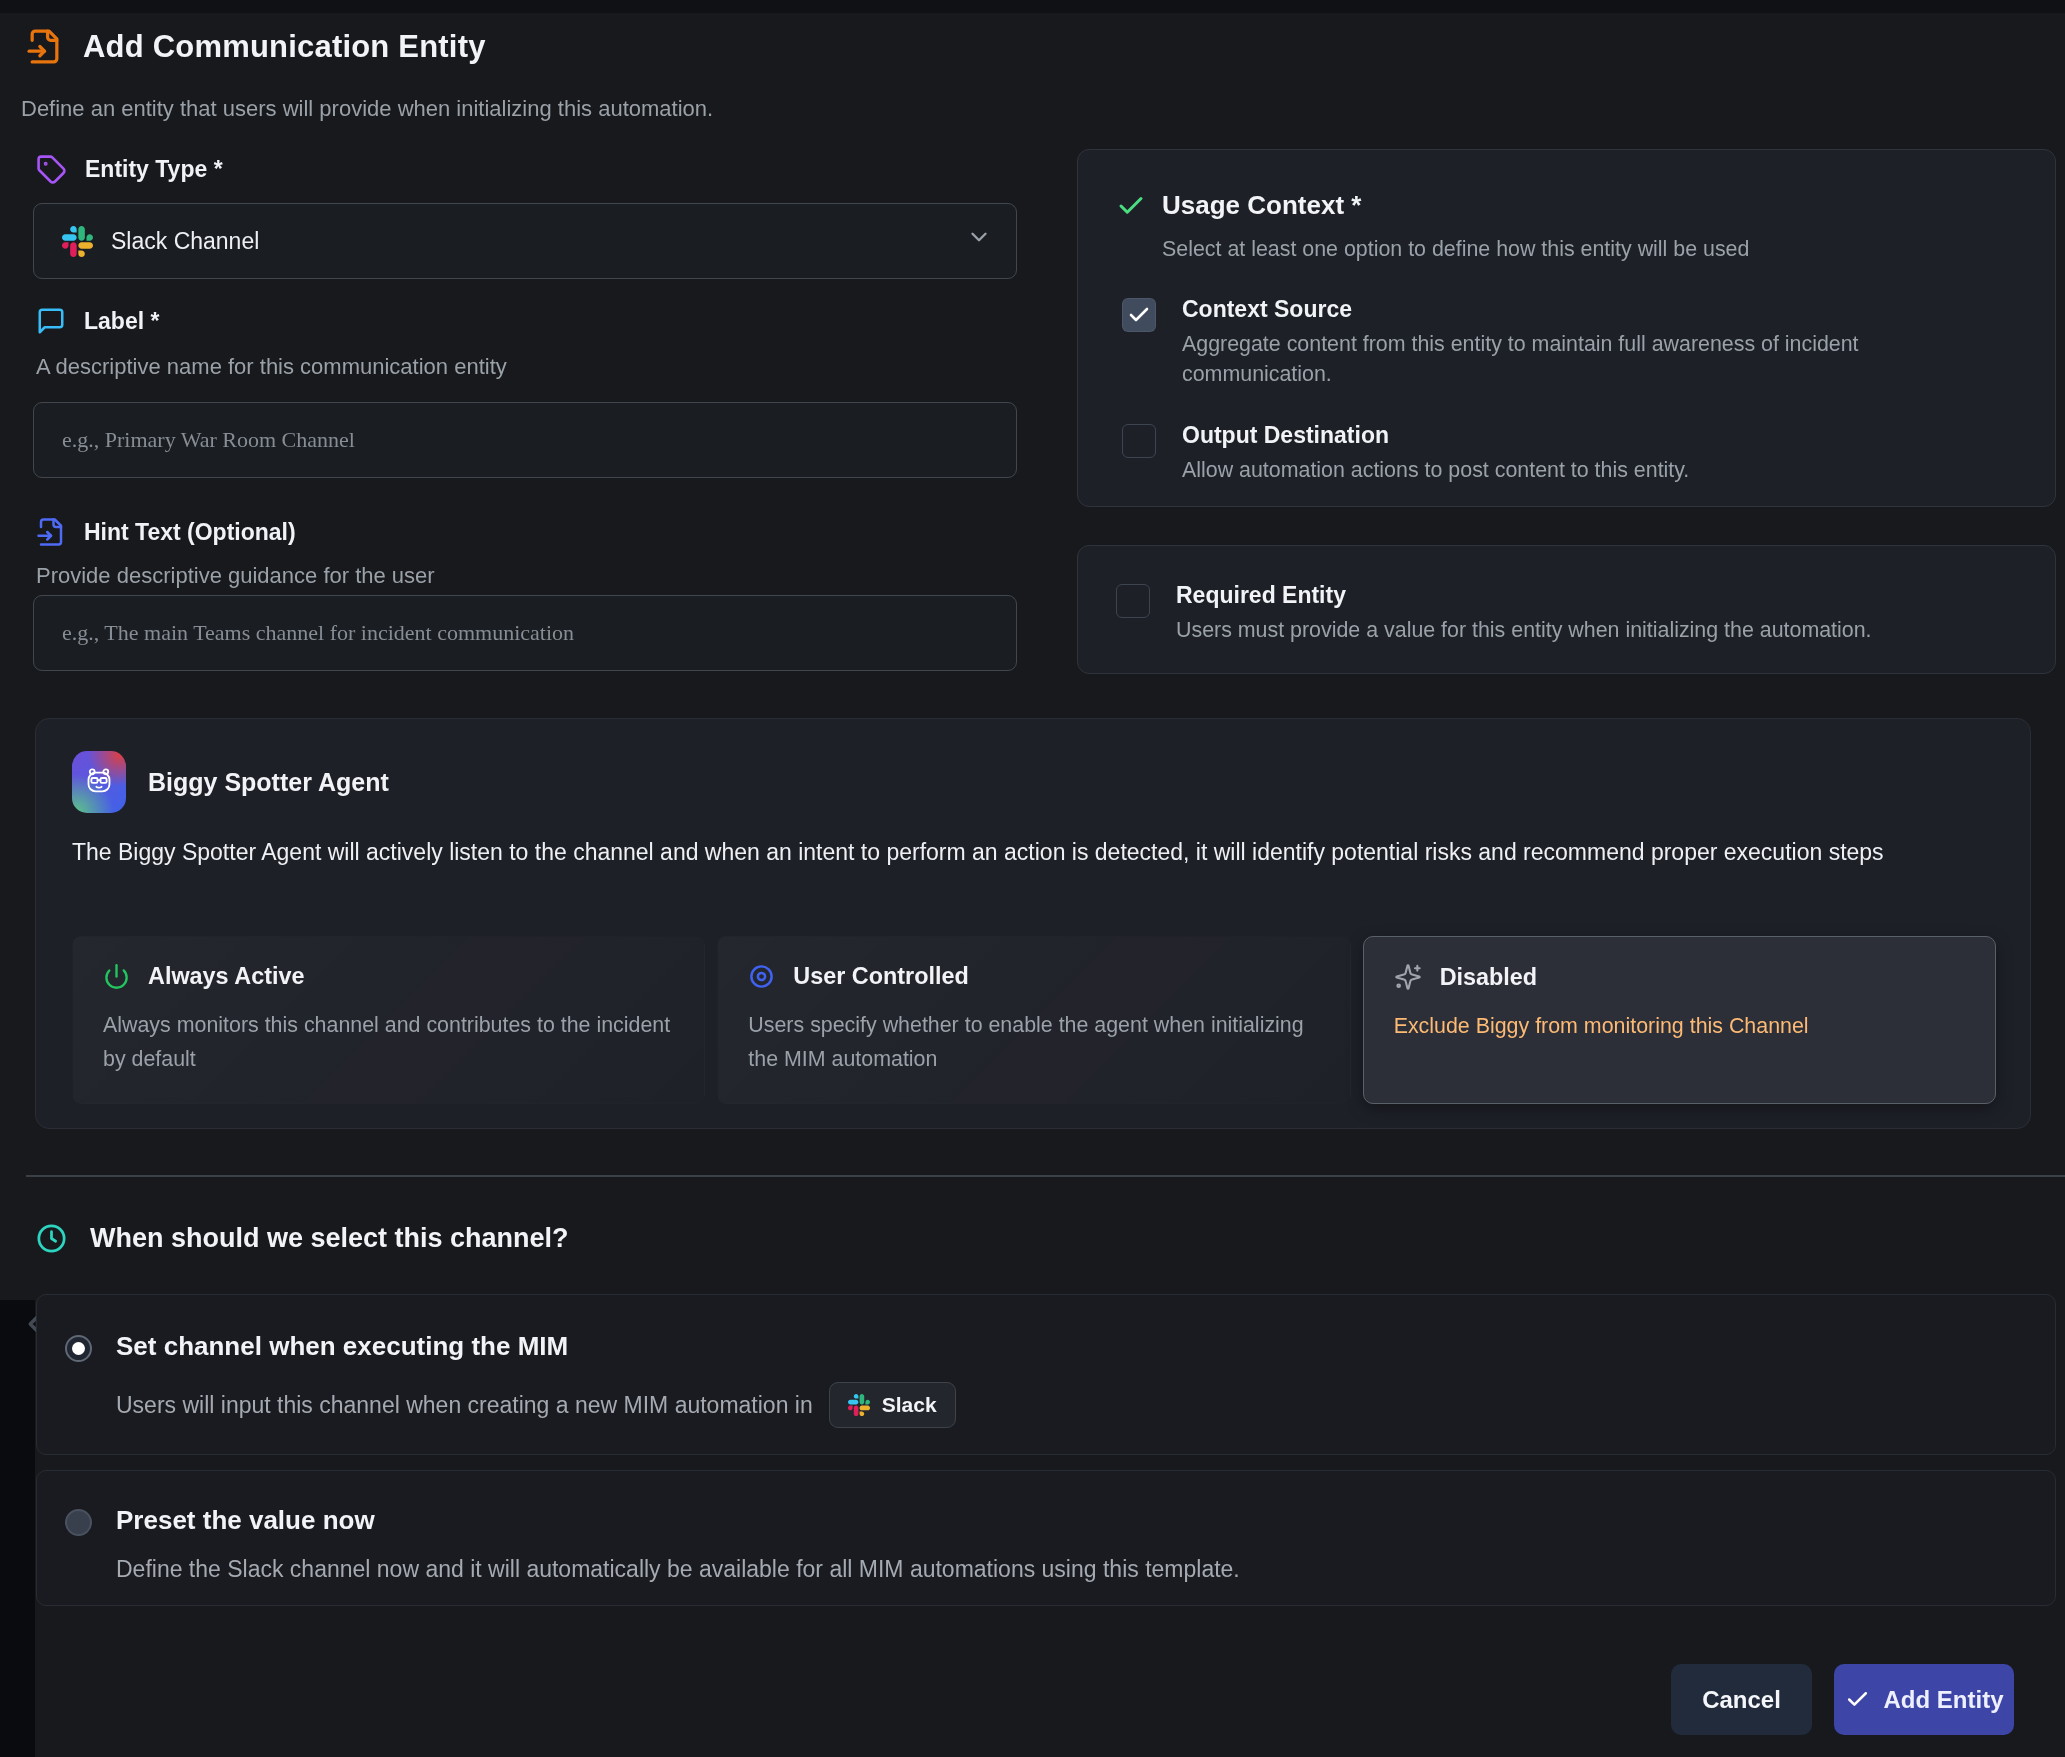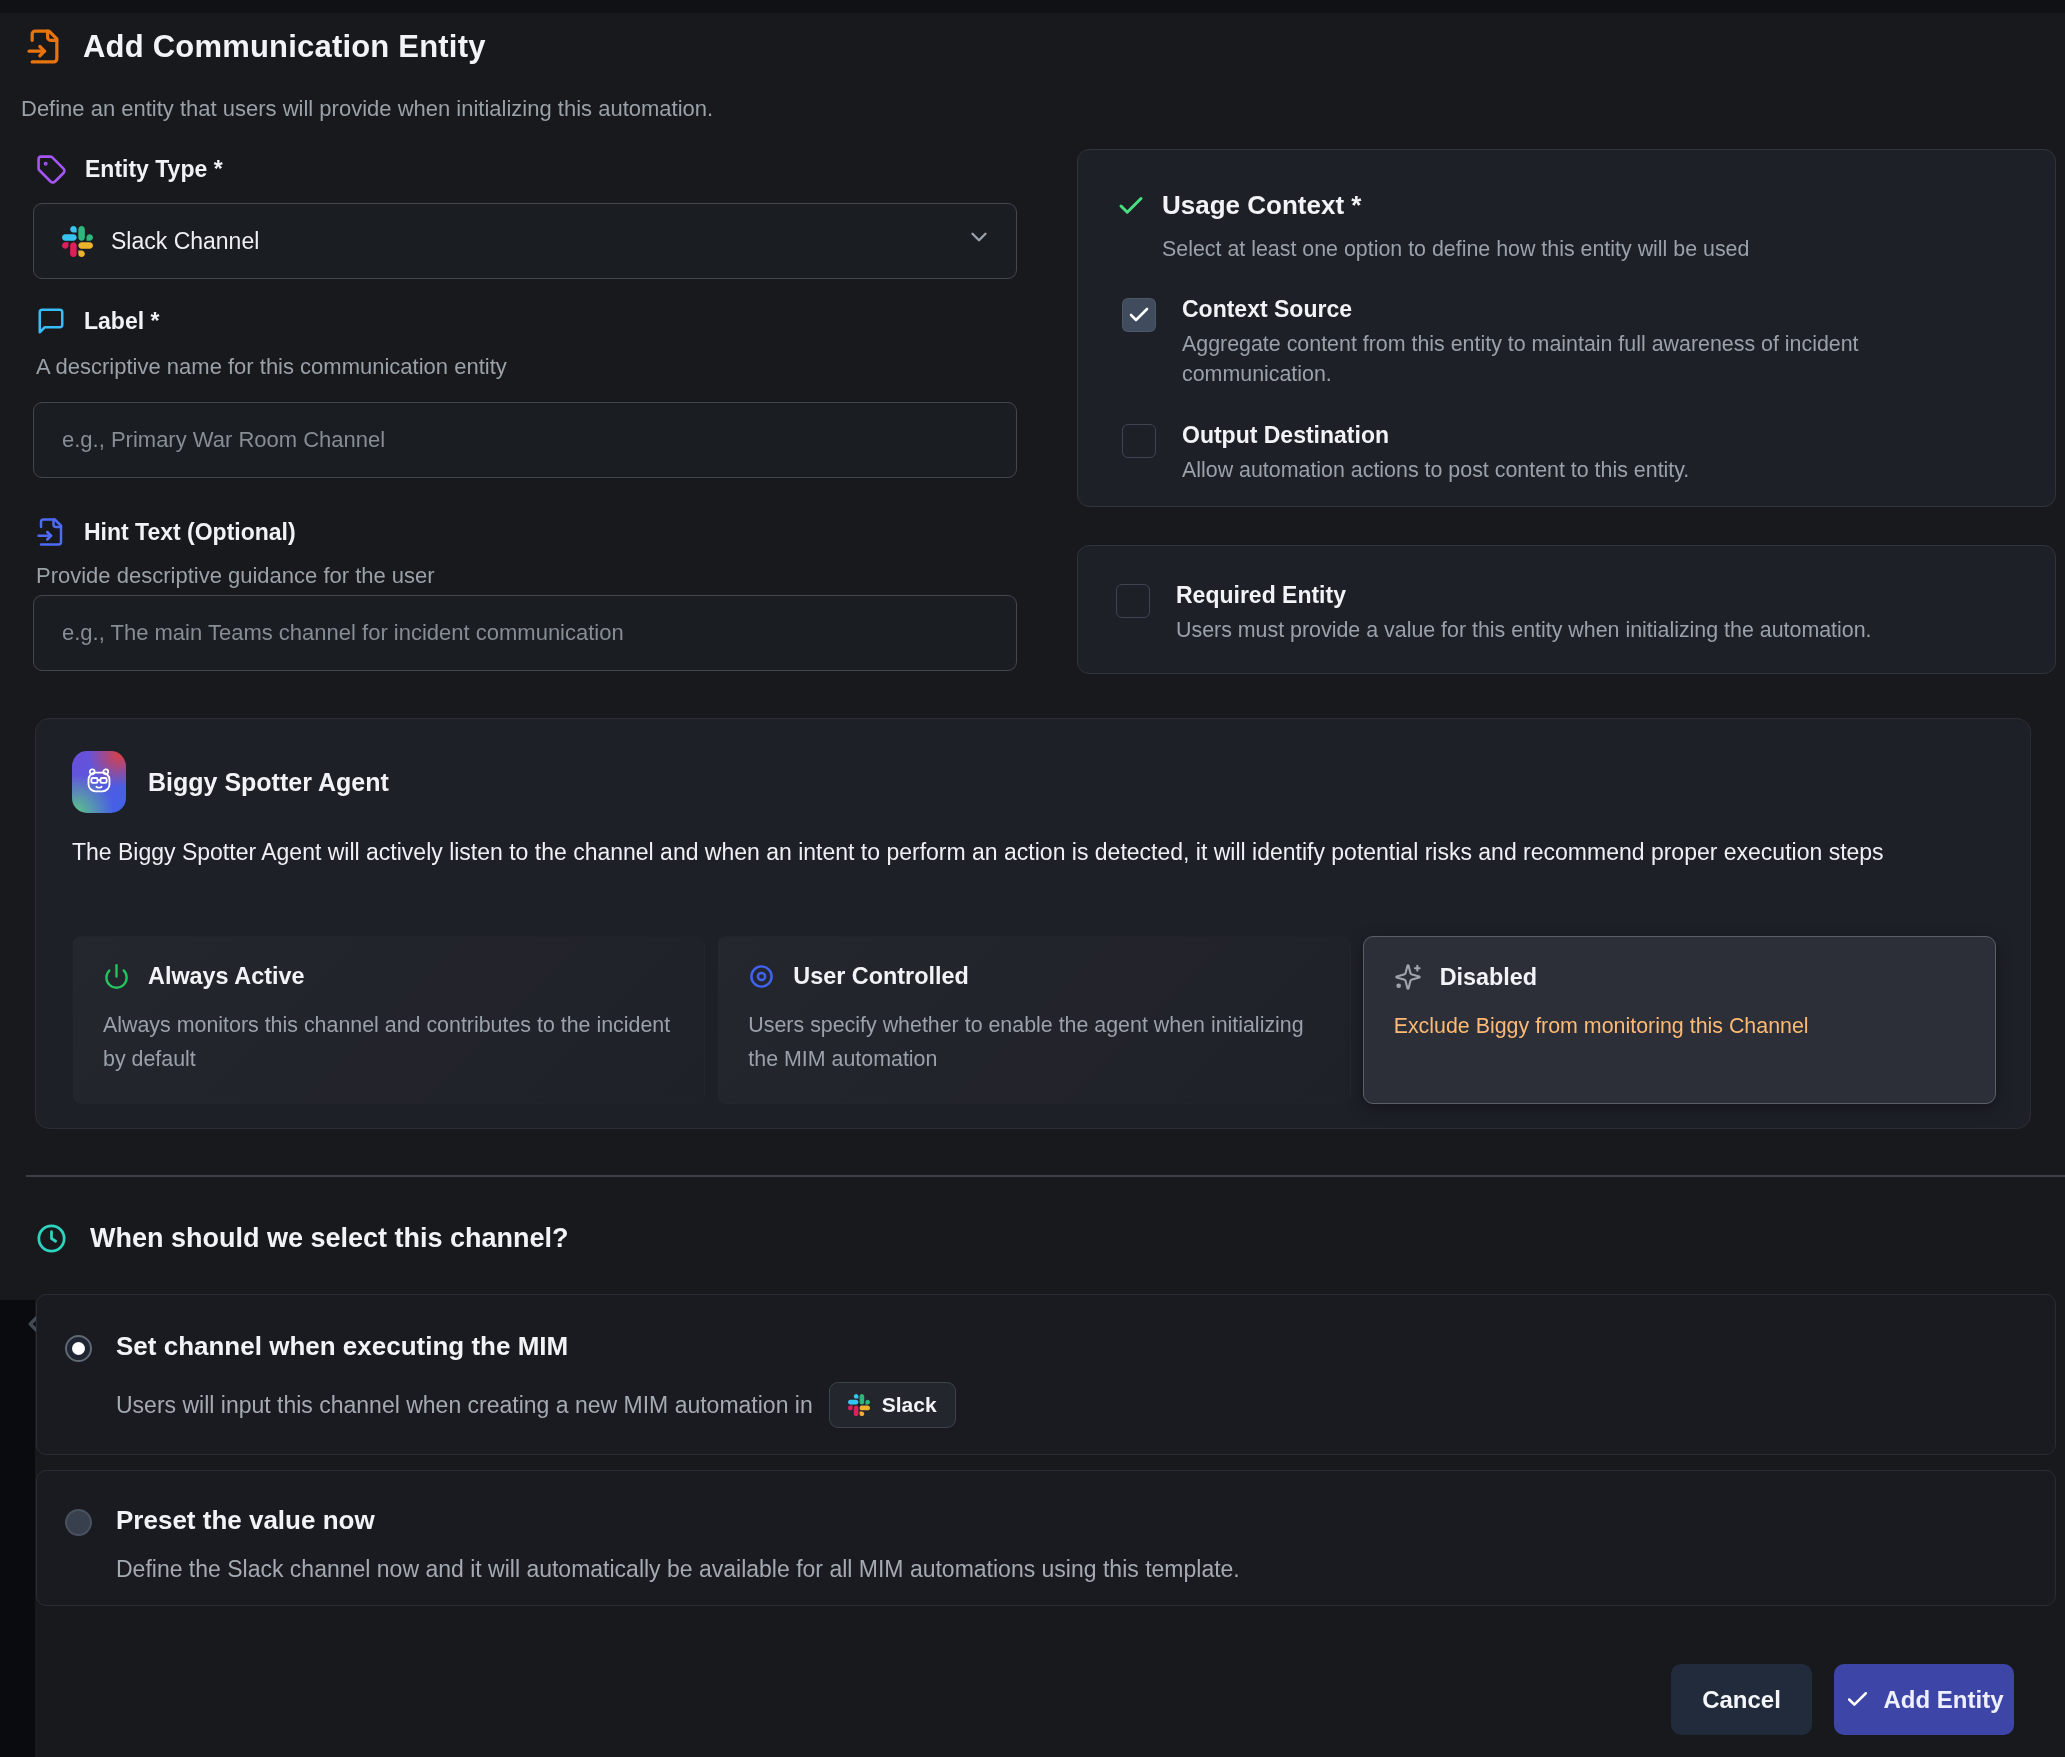--- a/index.html
+++ b/index.html
@@ -23,21 +23,21 @@
   .field-label { position:absolute; display:flex; align-items:center; gap:18px; font-size:23px; font-weight:700; color:#f0f2f5; }
   .help { position:absolute; left:36px; font-size:22px; color:#9aa1a8; }
 
   .control {
     position:absolute; left:33px; width:984px; height:76px;
     background:#1a1d22; border:1px solid #42474f; border-radius:9px;
     display:flex; align-items:center; padding:0 28px; gap:18px;
   }
   .control input {
     background:transparent; border:none; outline:none; width:100%;
-    font-family:Liberation Sans, sans-serif; font-size:22px; color:#e9ebef;
+    font-family:Liberation Serif, serif; font-size:22px; color:#e9ebef;
   }
   .control input::placeholder { color:#878d95; }
   .dd-value { font-size:23px; color:#edeff3; }
   .dd-chevron { position:absolute; right:24px; top:20px; }
 
   
   .panel {
     position:absolute; left:1077px; width:979px;
     background:#1d2127; border:1px solid #2f343c; border-radius:12px;
   }

